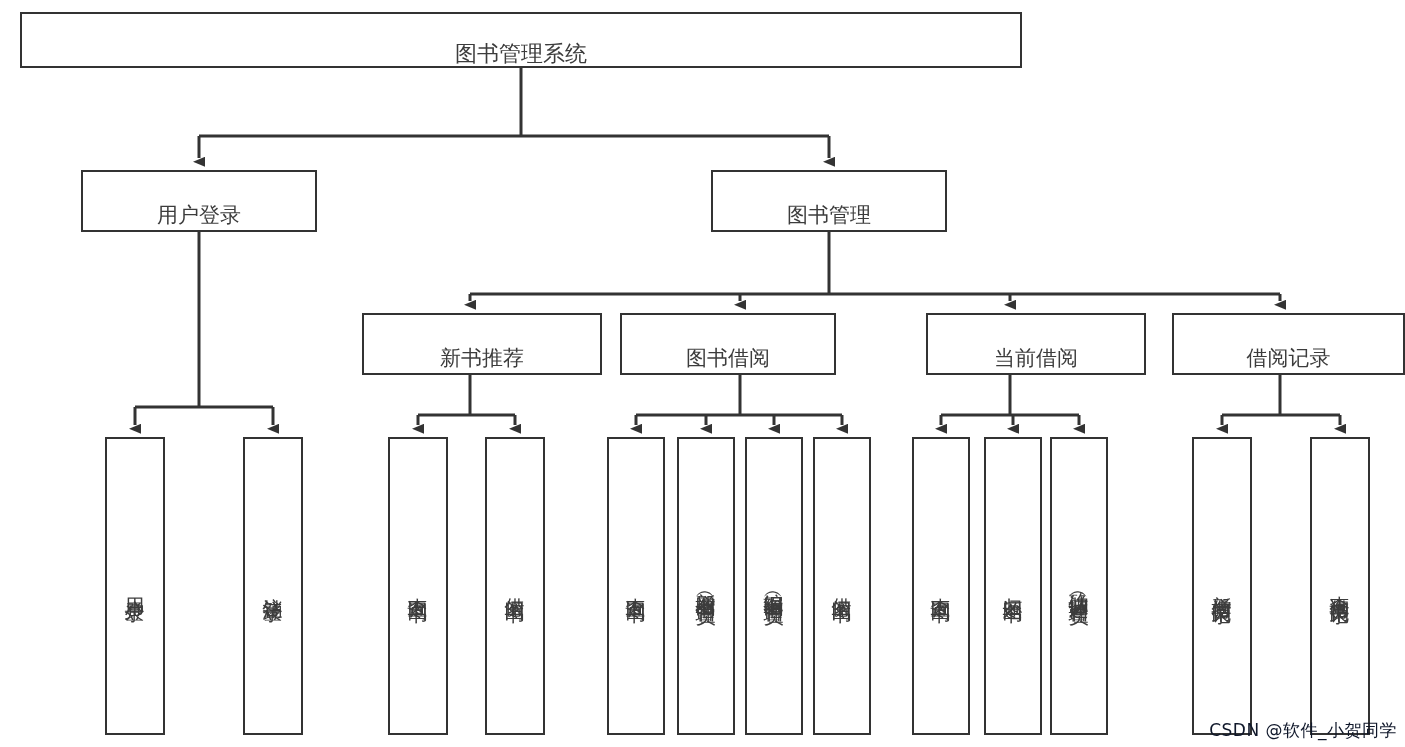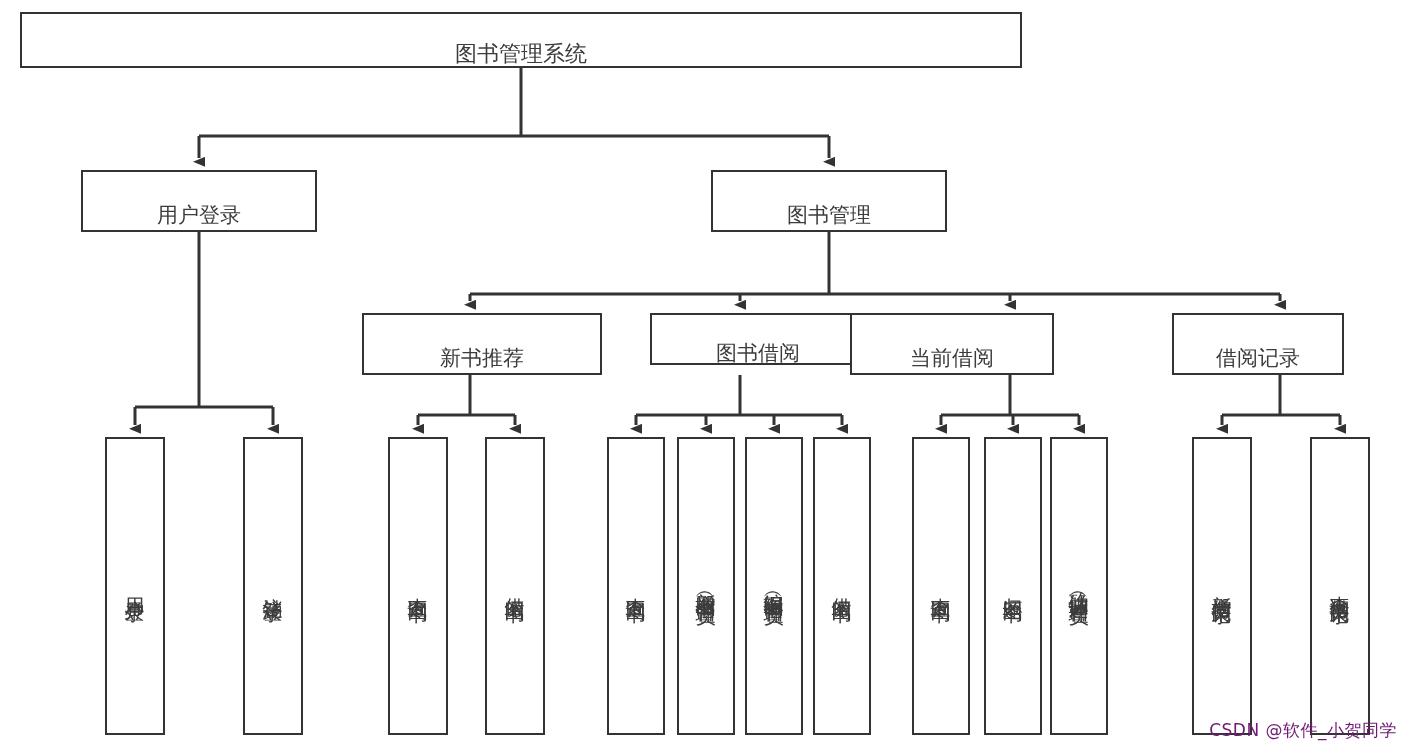--- a/index.html
+++ b/index.html
@@ -61,21 +61,21 @@
     font-size: 20px;
     letter-spacing: 2px;
     line-height: 1;
     max-height: 100%;
   }
   #watermark {
     position: absolute;
     right: 8px;
     bottom: 5px;
     font-size: 17px;
-    color: #701a75;
+    color: #0f172a;
     letter-spacing: 0.5px;
     white-space: nowrap;
     font-family: "DejaVu Sans", "Liberation Sans", sans-serif;
   }
 </style>
 </head>
 <body>
 
 <div id="diagram-root">
 
@@ -128,27 +128,27 @@
       </div>
       <div class="node horiz" style="left: 81px; top: 170px; width: 236px; height: 62px;">
         <span class="node-label">用户登录</span>
       </div>
       <div class="node horiz" style="left: 711px; top: 170px; width: 236px; height: 62px;">
         <span class="node-label">图书管理</span>
       </div>
       <div class="node horiz" style="left: 362px; top: 313px; width: 240px; height: 62px;">
         <span class="node-label">新书推荐</span>
       </div>
-      <div class="node horiz" style="left: 650px; top: 313px; width: 216px; height: 52px;">
+      <div class="node horiz" style="left: 620px; top: 313px; width: 216px; height: 62px;">
         <span class="node-label">图书借阅</span>
       </div>
-      <div class="node horiz" style="left: 850px; top: 313px; width: 204px; height: 62px;">
+      <div class="node horiz" style="left: 926px; top: 313px; width: 220px; height: 62px;">
         <span class="node-label">当前借阅</span>
       </div>
-      <div class="node horiz" style="left: 1172px; top: 313px; width: 172px; height: 62px;">
+      <div class="node horiz" style="left: 1172px; top: 313px; width: 233px; height: 62px;">
         <span class="node-label">借阅记录</span>
       </div>
       <div class="node vert" style="left: 105px; top: 437px; width: 60px; height: 298px;">
         <span class="node-label">用户登录</span>
       </div>
       <div class="node vert" style="left: 243px; top: 437px; width: 60px; height: 298px;">
         <span class="node-label">注销登录</span>
       </div>
       <div class="node vert" style="left: 388px; top: 437px; width: 60px; height: 298px;">
         <span class="node-label">查询图书</span>

